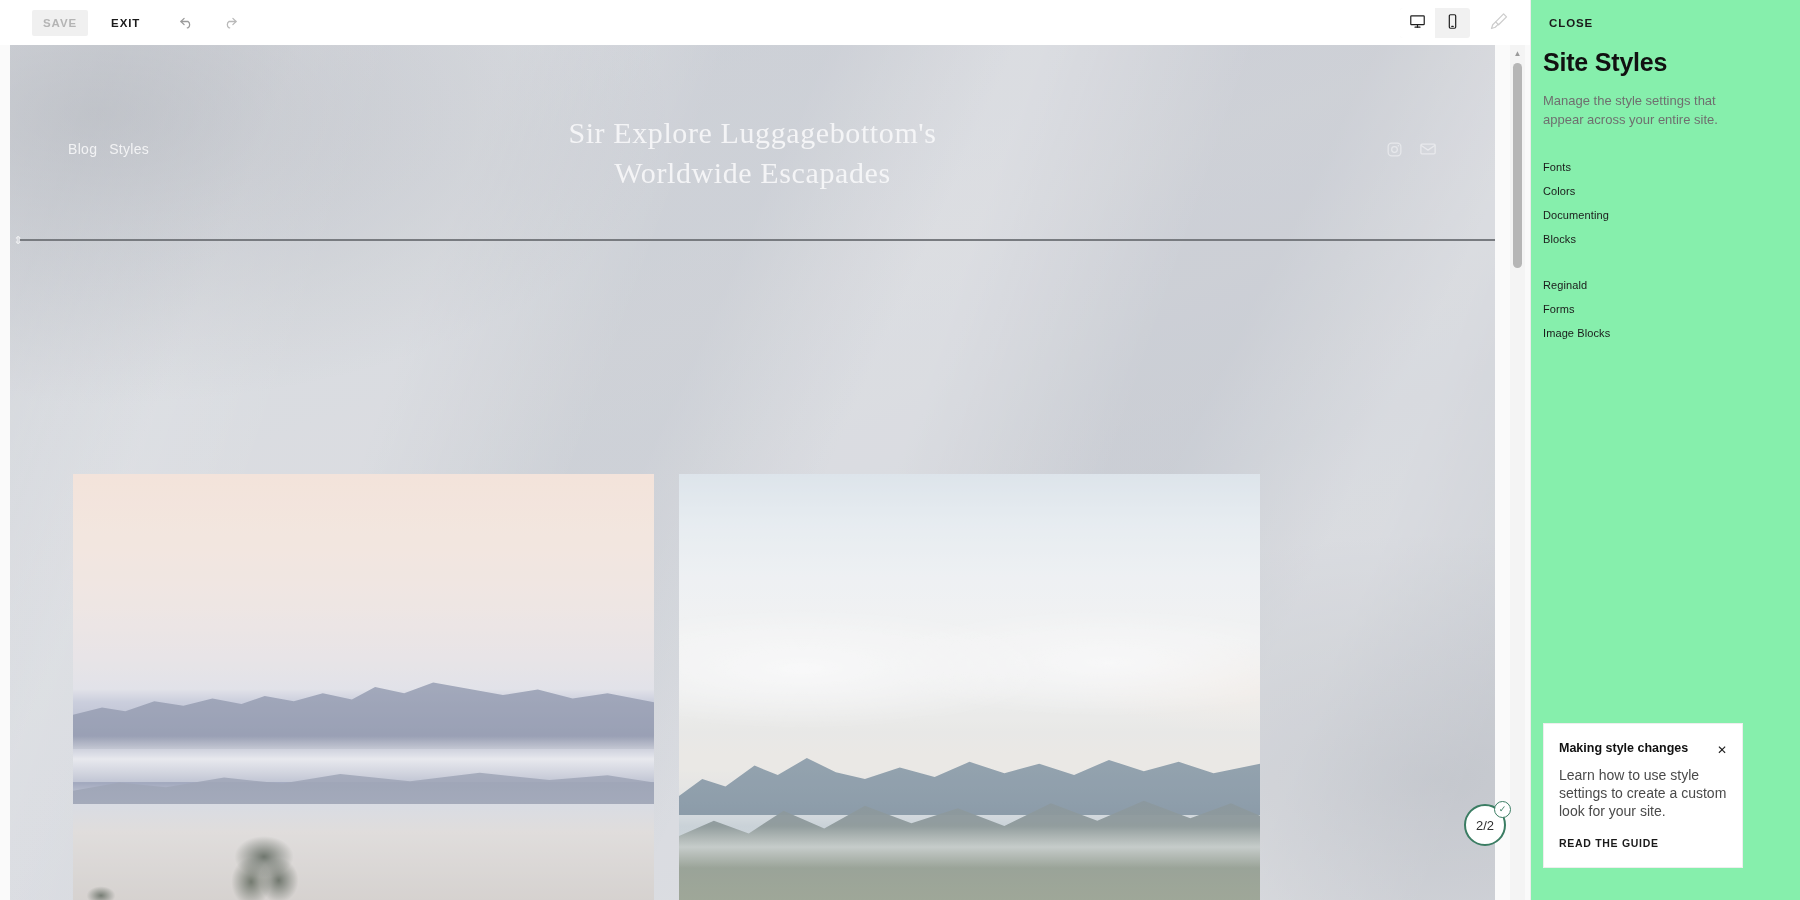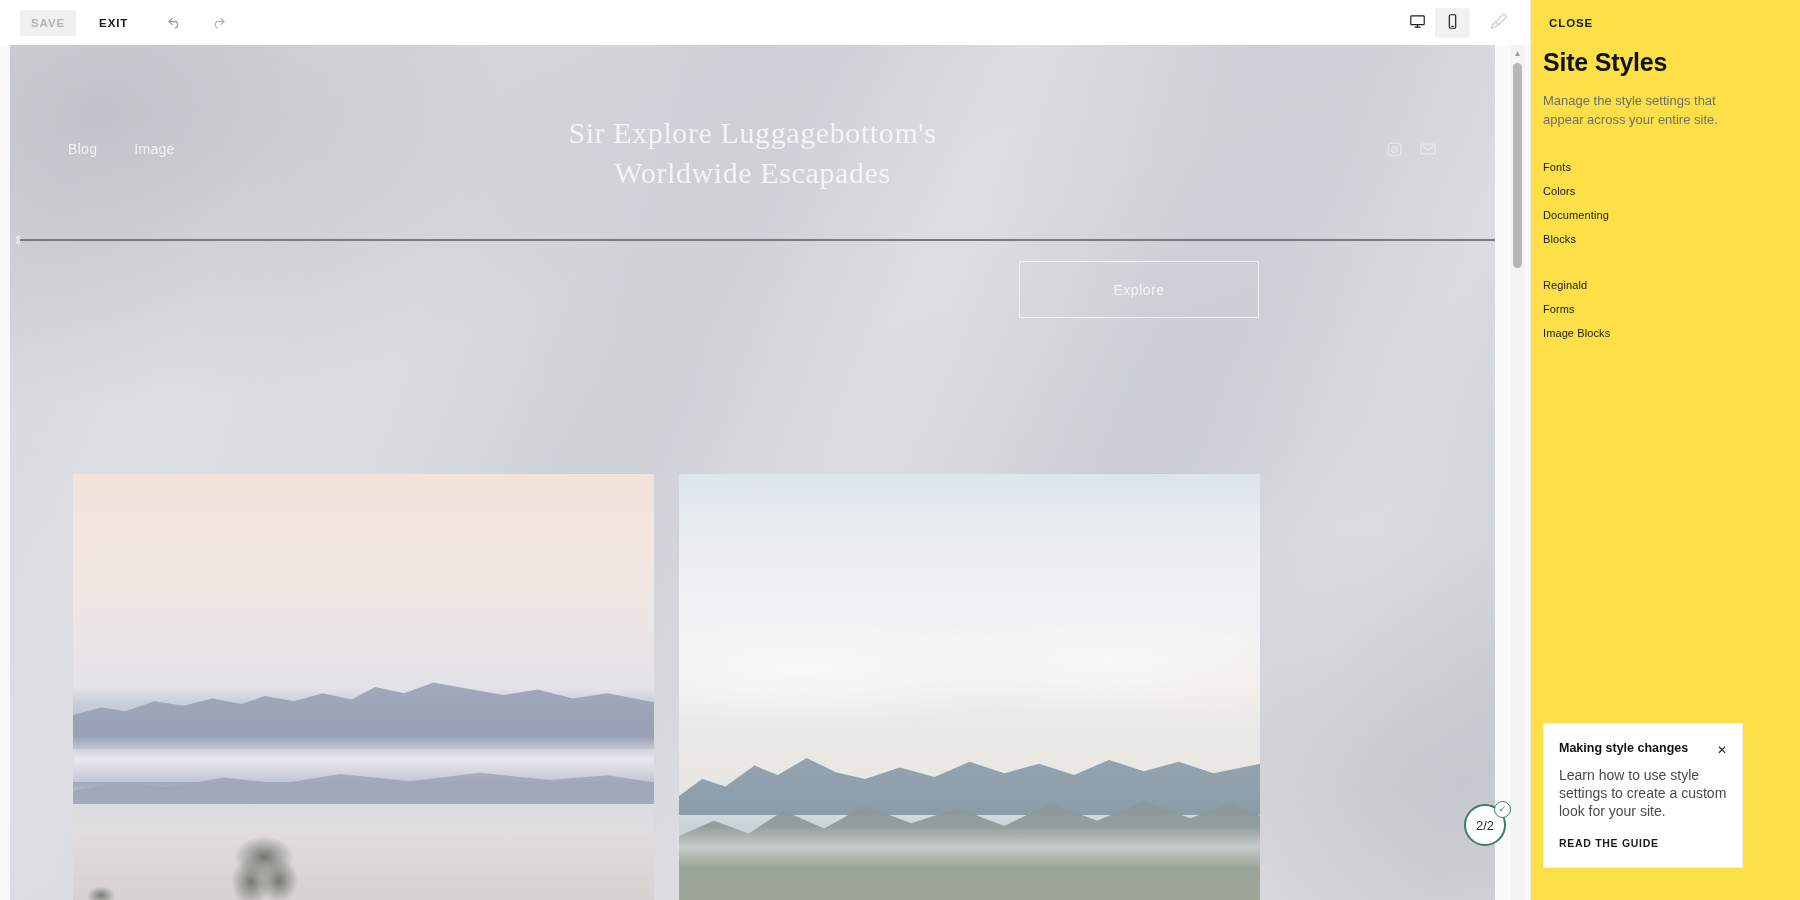--- a/index.html
+++ b/index.html
@@ -34,21 +34,21 @@
     top: 0; left: 0;
     width: 1530px; height: 45px;
     background: #ffffff;
     display: flex;
     align-items: center;
     z-index: 40;
   }
   #toolbar-left {
     display: flex;
     align-items: center;
-    padding-left: 20px;
+    padding-left: 32px;
     gap: 4px;
   }
   .tb-btn {
     font-size: 11.5px;
     font-weight: 700;
     letter-spacing: 0.9px;
     padding: 7px 11px;
     border: none;
     background: transparent;
     cursor: pointer;
@@ -136,21 +136,21 @@
   
   #site-header {
     position: absolute;
     top: 0; left: 0;
     width: 1485px; height: 195px;
     z-index: 10;
   }
   #site-nav {
     position: absolute;
     left: 58px; top: 96px;
-    display: flex; gap: 37px;
+    display: flex; gap: 12px;
   }
   .nav-link {
     font-size: 14px;
     color: rgba(255,255,255,0.88);
     letter-spacing: 0.3px;
     cursor: pointer;
     font-family: "Liberation Sans", sans-serif;
   }
   #site-title {
     position: absolute;
@@ -393,21 +393,21 @@
     border: 1.5px solid #3b7d63;
     display: flex; align-items: center; justify-content: center;
     color: #3b7d63;
     font-size: 9px;
     line-height: 1;
   }
 
   
   #panel {
     width: 270px; height: 900px;
-    background: #fde047;
+    background: #86efac;
     flex: none;
     position: relative;
     border-left: 1px solid #ececec;
   }
   #panel-close {
     position: absolute;
     left: 12px; top: 13px;
     font-size: 11.5px;
     font-weight: 700;
     letter-spacing: 0.9px;
@@ -549,21 +549,21 @@
 
     <div id="canvas-wrap">
       <div id="site">
 
         <div id="hero-bg"></div>
         <div id="hero-vignette"></div>
 
         <div id="site-header">
           <div id="site-nav">
             <span class="nav-link">Blog</span>
-            <span class="nav-link">Image</span>
+            <span class="nav-link">Styles</span>
           </div>
 
           <div id="site-title">
             <div>Sir Explore Luggagebottom's</div>
             <div>Worldwide Escapades</div>
           </div>
 
           <div id="site-social">
             <span class="social-icon">
               <svg width="17" height="17" viewBox="0 0 24 24" fill="none" stroke="#ffffff" stroke-width="1.7">
@@ -578,21 +578,20 @@
                 <path d="M2.5 7 L12 13.5 L21.5 7"></path>
               </svg>
             </span>
           </div>
         </div>
 
         <div id="header-divider"></div>
         <div id="header-handle">⇕</div>
 
 
-        <div id="explore-btn">Explore</div>
 
         <div id="gallery">
           <div class="gal-img" id="photo-1">
             <div class="ridge"></div>
             <div class="mist"></div>
             <div class="hills"></div>
             <div class="lake"></div>
             <div class="tree"></div>
             <div class="tree2"></div>
           </div>

